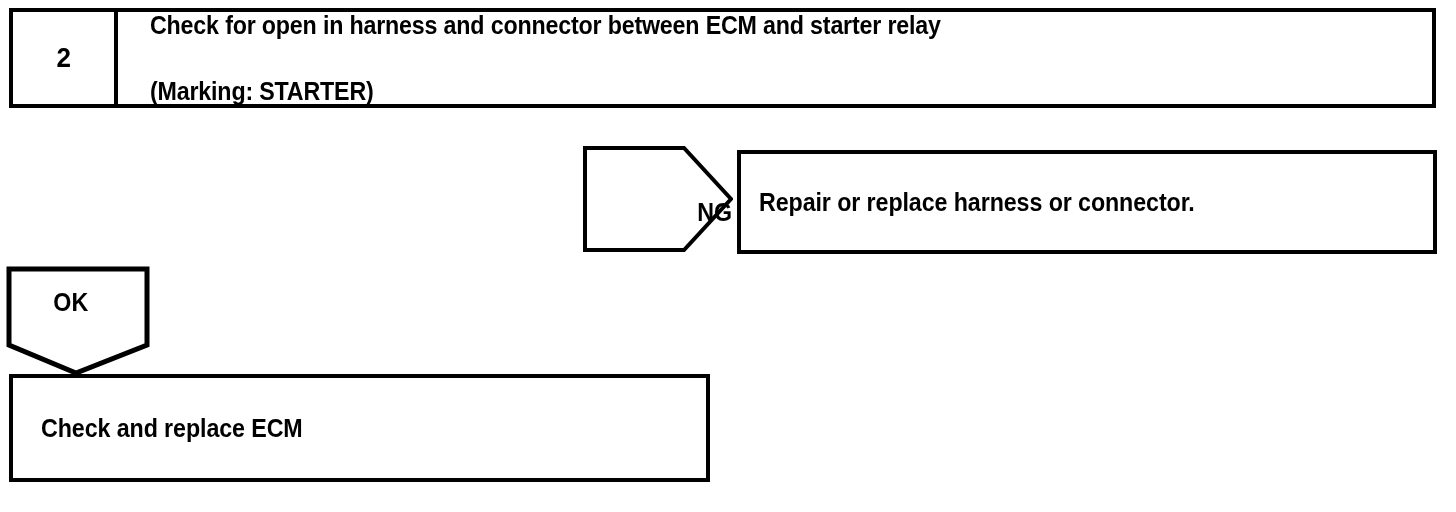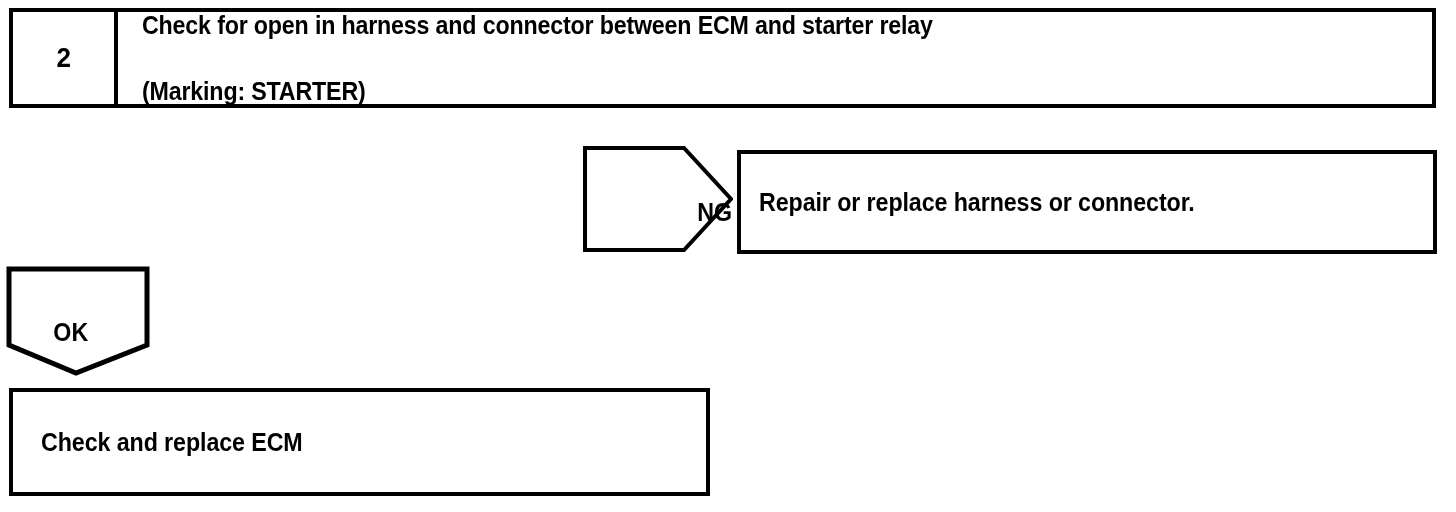--- a/index.html
+++ b/index.html
@@ -49,21 +49,21 @@
     font-weight: bold;
     color: #000000;
     letter-spacing: 0px;
     transform: scaleX(0.93);
   }
   .step-title-cell {
     flex: 1 1 auto;
     display: flex;
     flex-direction: column;
     justify-content: center;
-    padding-left: 24px;
+    padding-left: 32px;
     padding-right: 10px;
     box-sizing: border-box;
     gap: 37px;
   }
   .step-title-line {
     font-size: 25px;
     font-weight: bold;
     color: #000000;
     line-height: 29px;
     white-space: nowrap;
@@ -105,41 +105,41 @@
     margin-left: 41px;
     margin-top: -2px;
   }
 
   
   #tag-ok {
     left: 6px;
     top: 266px;
     width: 144px;
     height: 110px;
-    align-items: center;
+    align-items: flex-start;
   }
   #tag-ok .tag-label {
     margin-left: 46px;
     margin-top: 22px;
   }
 
   
   #box-repair {
     left: 737px;
     top: 150px;
     width: 700px;
     height: 104px;
     display: flex;
     align-items: center;
     padding-left: 18px;
     padding-right: 22px;
   }
   #box-ecm {
     left: 9px;
-    top: 388px;
+    top: 374px;
     width: 701px;
     height: 108px;
     display: flex;
     align-items: center;
     padding-left: 28px;
     padding-right: 12px;
   }
   .action-text {
     font-size: 25px;
     font-weight: bold;

